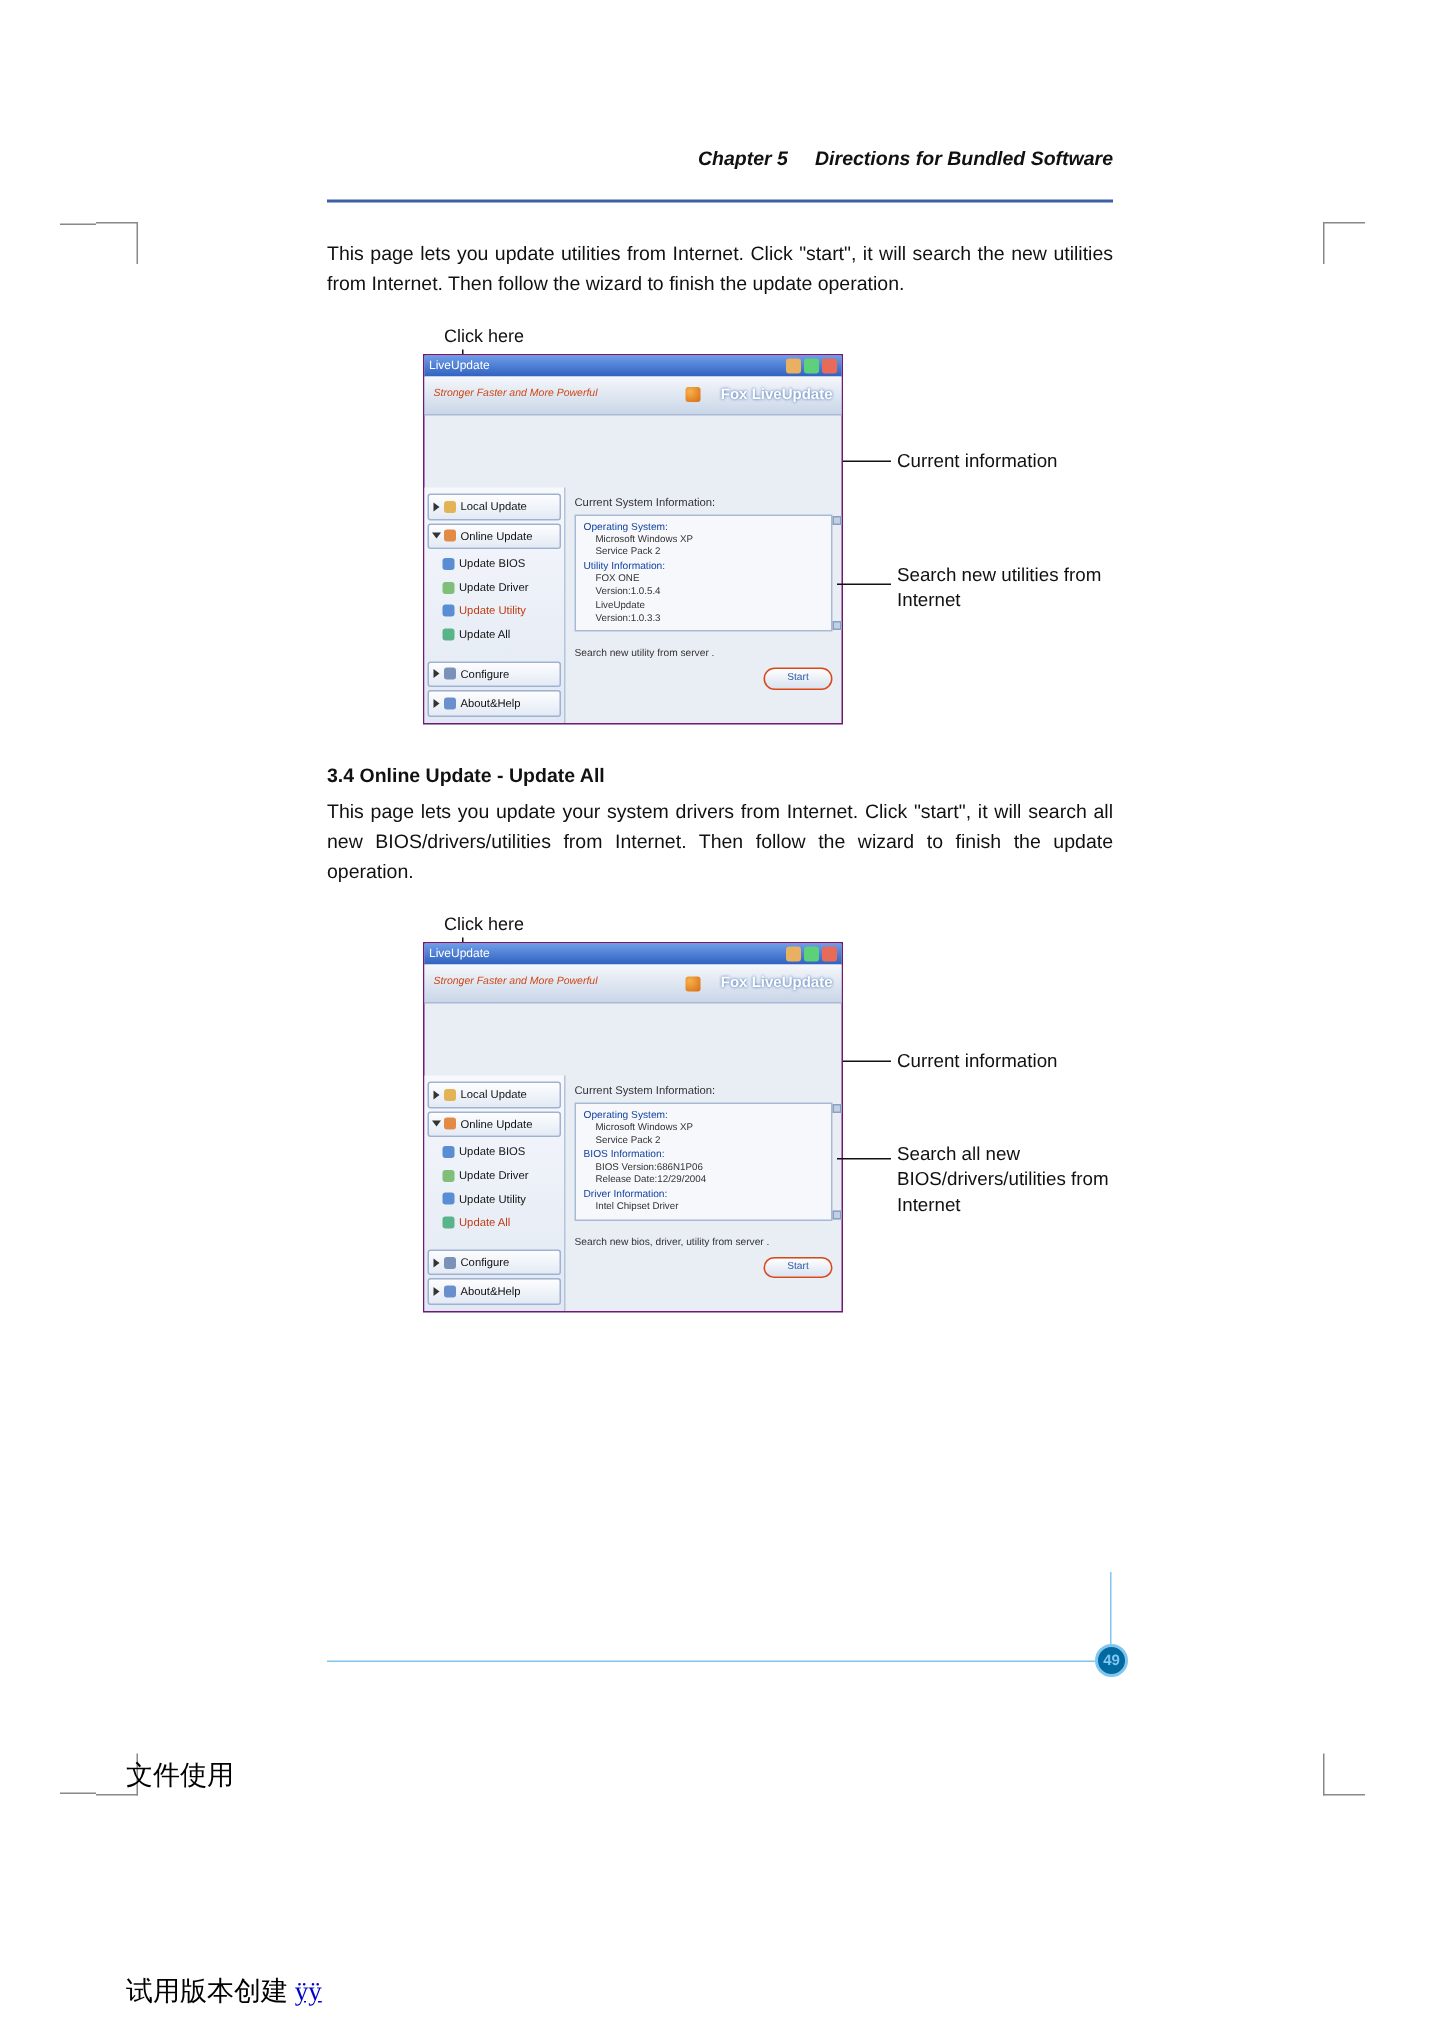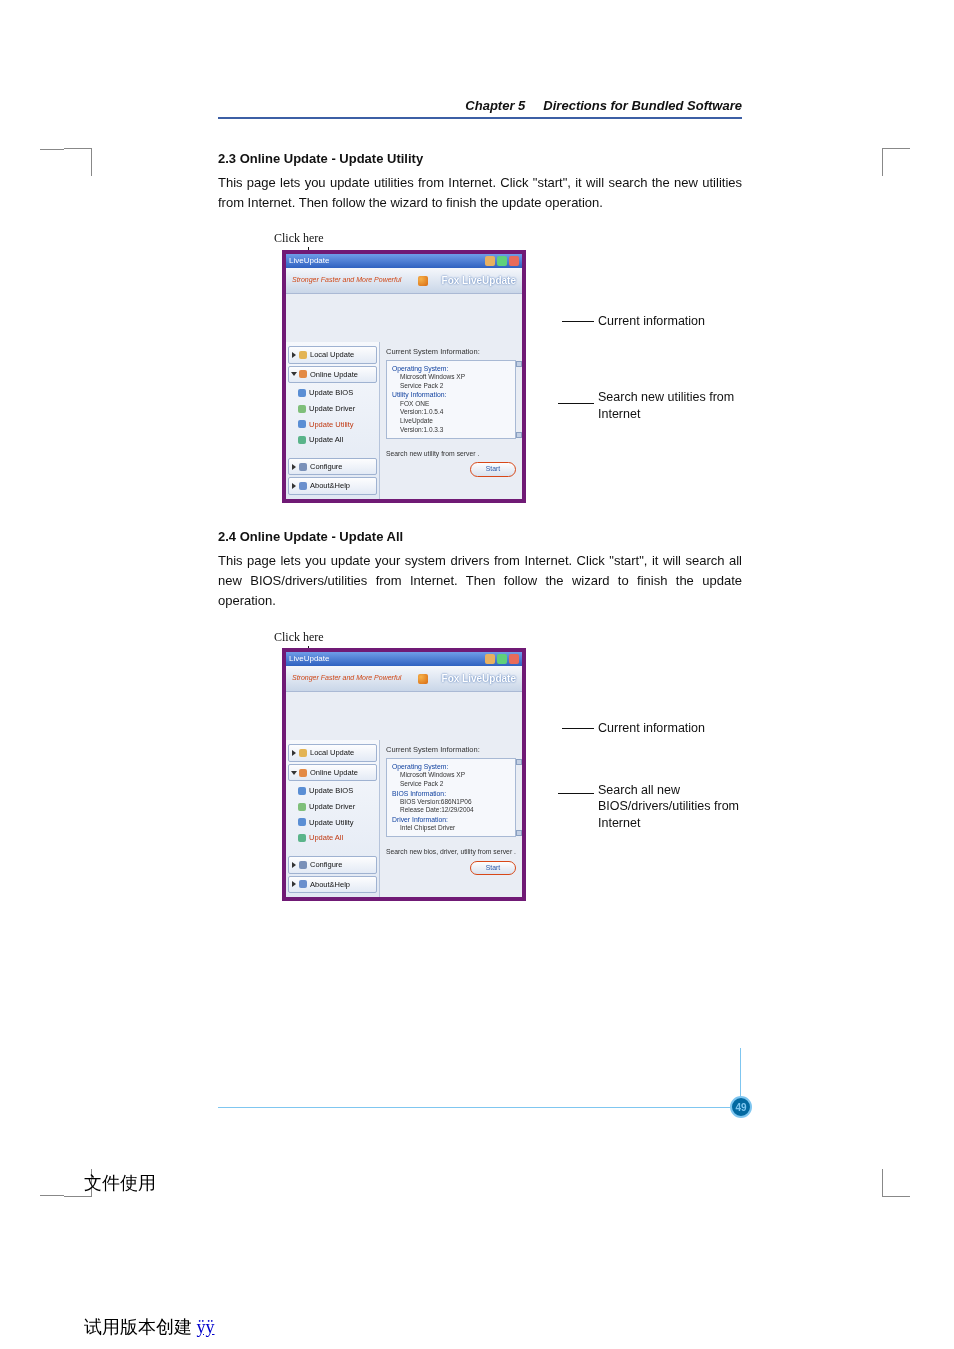--- a/index.html
+++ b/index.html
@@ -25,21 +25,21 @@
   }
   .crop-tl { left: 64px; top: 148px; border-top: 1px solid #888; border-right: 1px solid #888; }
   .crop-tl::after { content:""; position:absolute; left:-24px; top:0; width:24px; border-top:1px solid #888;}
   .crop-tr { right: 44px; top: 148px; border-top: 1px solid #888; border-left: 1px solid #888; }
   .crop-bl { left: 64px; bottom: 152px; border-top: 1px solid #888; border-right: 1px solid #888; transform: scaleY(-1);}
   .crop-br { right: 44px; bottom: 152px; border-top: 1px solid #888; border-left: 1px solid #888; transform: scaleY(-1);}
   .crop-bl::after { content:""; position:absolute; left:-24px; top:0; width:24px; border-top:1px solid #888;}
   .header-line {
     border-bottom: 2.5px solid #3c5fa5;
     margin: 0 96px 0 96px;
-    padding-bottom: 4px;
+    padding-bottom: 20px;
     text-align: right;
     font-size: 13px;
     font-style: italic;
     font-weight: bold;
     color: #111;
   }
   .content {
     padding: 24px 96px 0 96px;
     font-size: 13px;
     color: #111;
@@ -55,36 +55,35 @@
     text-align: justify;
     margin-bottom: 16px;
   }
   .figure-block {
     position: relative;
     margin: 6px auto 24px auto;
     width: 524px;
   }
   .click-here {
     font-size: 12px;
-    margin-left: 56px;
+    margin-left: 78px;
     margin-bottom: 2px;
-    font-family: Liberation Serif, serif;
   }
   .click-arrow {
     position: absolute;
     left: 90px;
     top: 18px;
     width: 1px;
     height: 94px;
     background: #111;
   }
   .click-arrow.a2 { height: 112px; }
   .app-window {
-    width: 244px;
-    border: 4px solid #701a75;
+    width: 280px;
+    border: 1px solid #701a75;
     background: #e9edf4;
     margin-left: 64px;
     font-size: 8px;
     position: relative;
   }
   .titlebar {
     height: 14px;
     background: linear-gradient(#6f9de8, #2f61c0);
     display: flex;
     align-items: center;
@@ -237,21 +236,20 @@
 
 <div class="page">
   <div class="header-line">
     <span>Chapter 5</span>
     &nbsp;&nbsp;&nbsp;
     <span>Directions for Bundled Software</span>
   </div>
 
   <div class="content">
 
-    <div class="section-heading">2.3 Online Update - Update Utility</div>
     <div class="body-text">This page lets you update utilities from Internet. Click "start", it will search the new utilities from Internet. Then follow the wizard to finish the update operation.</div>
 
     <div class="figure-block">
       <div class="click-here">Click here</div>
       <div class="click-arrow"></div>
 
       <div class="app-window">
         <div class="titlebar">
           <span class="titlebar-left">LiveUpdate</span>
           <div class="win-btns">
@@ -329,21 +327,21 @@
         </div>
       </div>
 
       <div class="leader" style="left:344px; top:92px; width:32px;"></div>
       <div class="callout" style="left:380px; top:84px;">Current information</div>
 
       <div class="leader" style="left:340px; top:174px; width:36px;"></div>
       <div class="callout" style="left:380px; top:160px; white-space:normal; width:150px;">Search new utilities from Internet</div>
     </div>
 
-    <div class="section-heading">2.4 Online Update - Update All</div>
+    <div class="section-heading">3.4 Online Update - Update All</div>
     <div class="body-text">This page lets you update your system drivers from Internet. Click "start", it will search all new BIOS/drivers/utilities from Internet. Then follow the wizard to finish the update operation.</div>
 
     <div class="figure-block">
       <div class="click-here">Click here</div>
       <div class="click-arrow a2"></div>
 
       <div class="app-window">
         <div class="titlebar">
           <span class="titlebar-left">LiveUpdate</span>
           <div class="win-btns">

